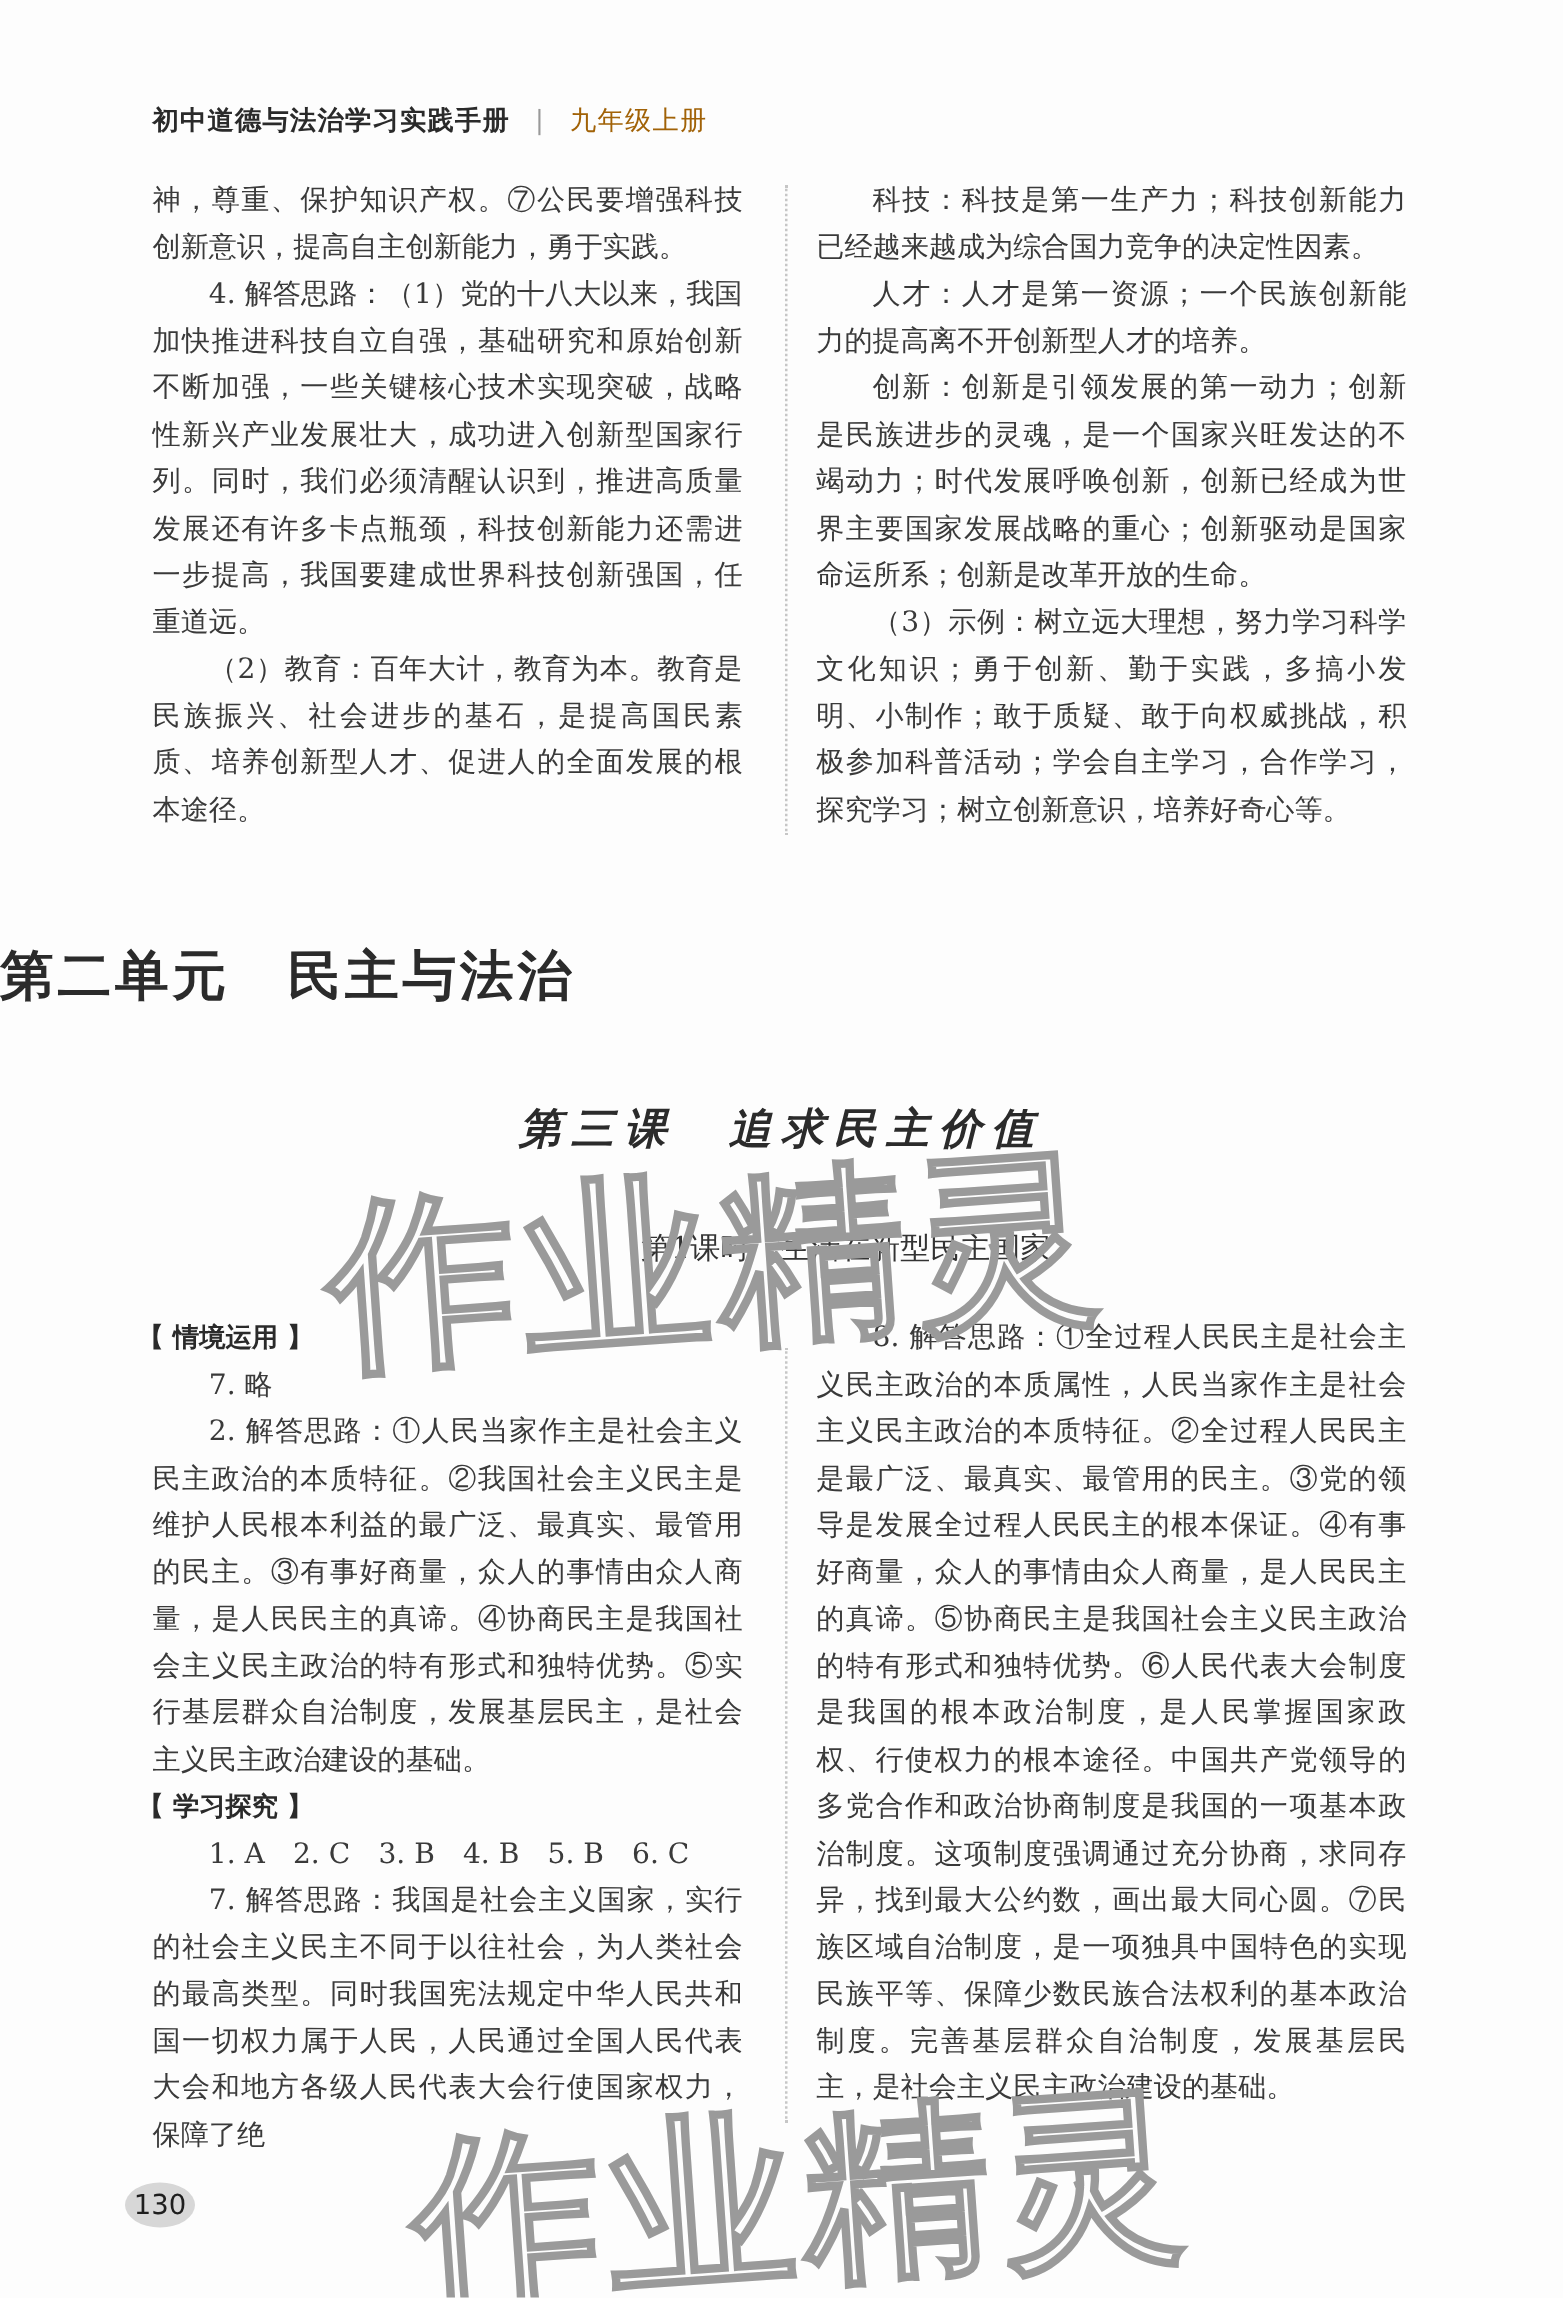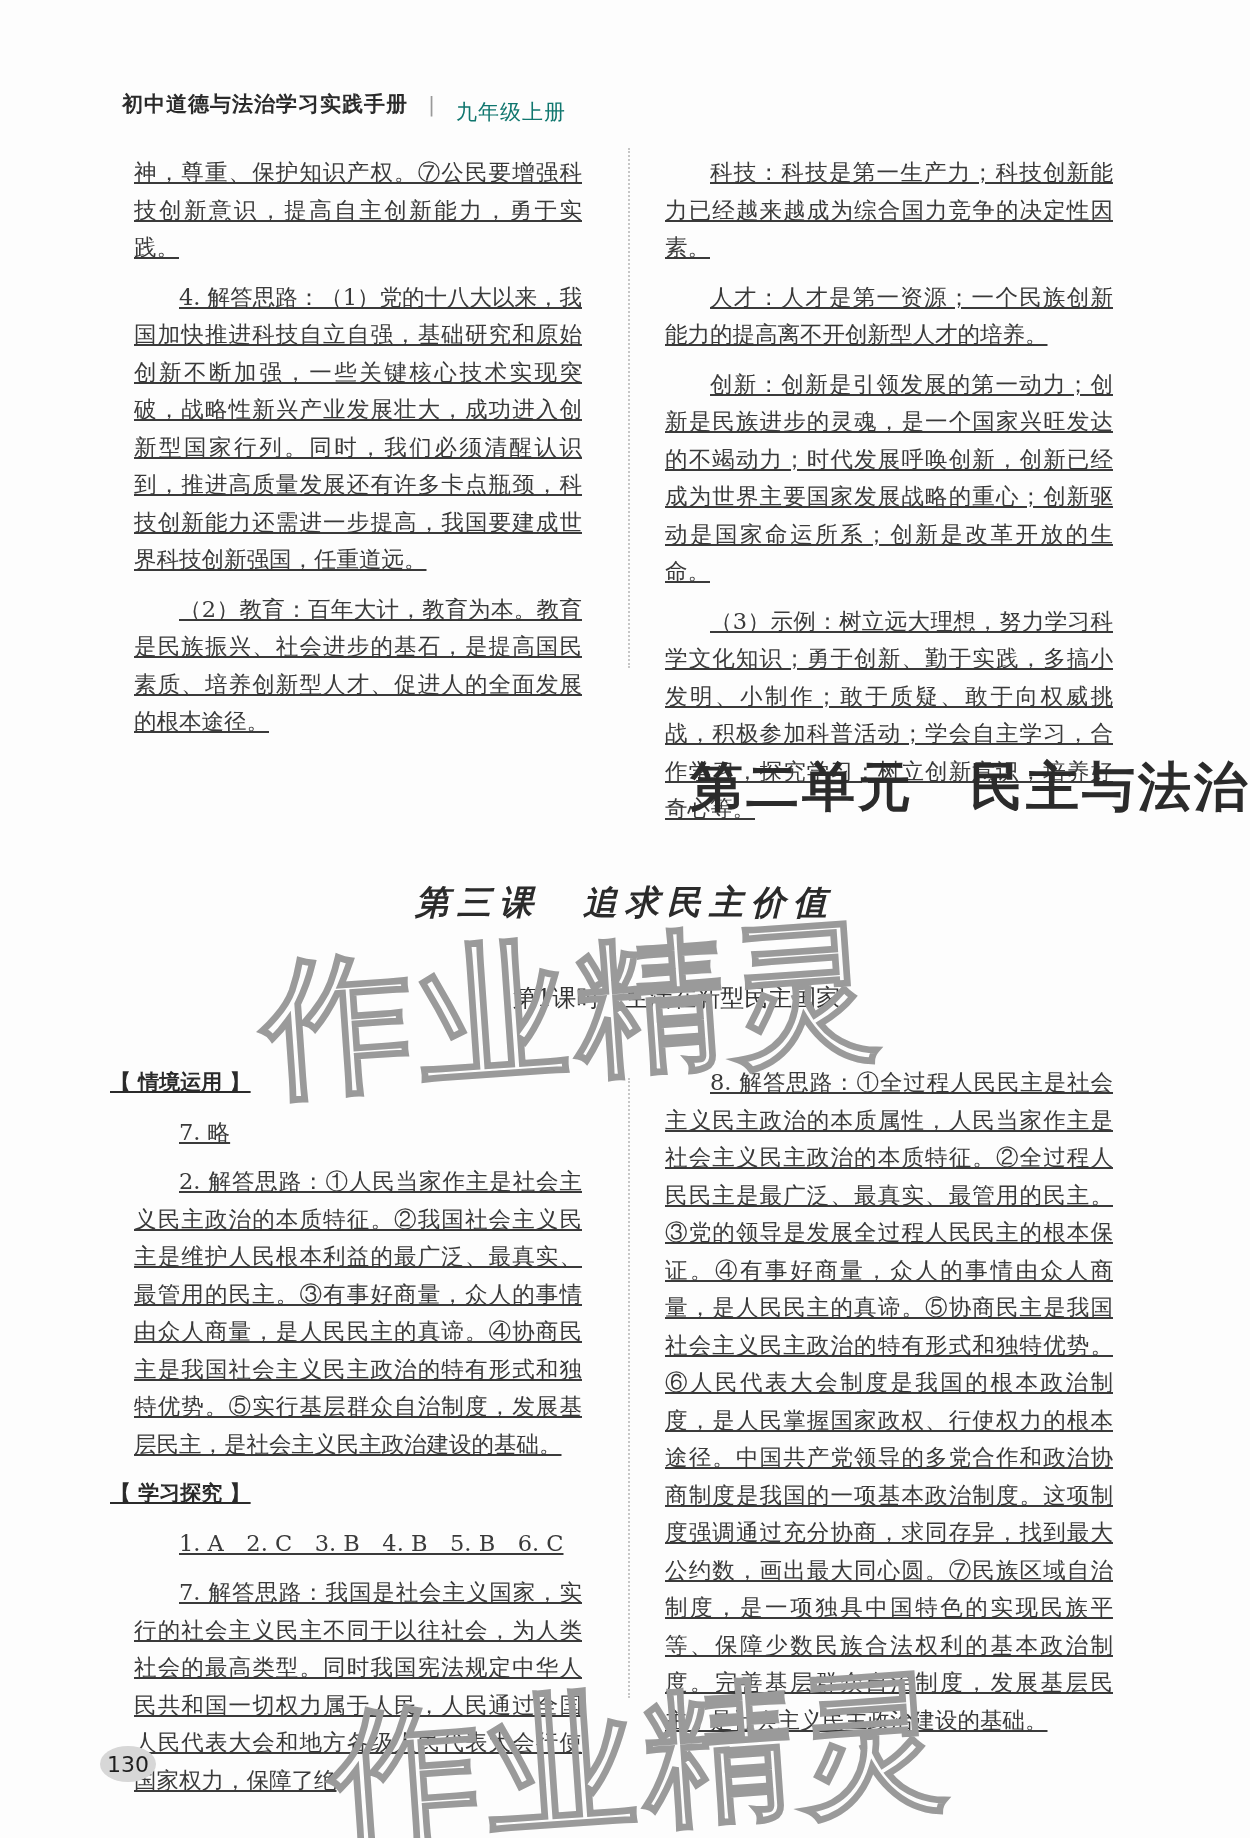--- a/index.html
+++ b/index.html
@@ -10,41 +10,41 @@
       font-family: "DejaVu Serif", "Liberation Serif", serif;
       color: #333;
     }
     .header {
       position: absolute; left: 122px; top: 82px;
       font-size: 21px; letter-spacing: 1px; color: #2a2a2a;
       display: flex; align-items: center;
     }
     .header .book { font-weight: bold; font-family: "DejaVu Sans", "Liberation Sans", sans-serif; }
     .header .sep { margin: 0 20px; color: #999; font-weight: normal; }
-    .header .grade { color: #0f766e; font-family: "DejaVu Sans", "Liberation Sans", sans-serif; font-weight: normal; margin-top: 16px; }
+    .header .grade { color: #a16207; font-family: "DejaVu Sans", "Liberation Sans", sans-serif; font-weight: normal; }
 
     .col {
       position: absolute; width: 472px;
       font-size: 22.5px; line-height: 37.5px; color: #3a3a3a;
       text-align: justify; text-justify: inter-ideograph;
     }
-    .col p { margin: 12px; text-decoration: underline; }
+    .col p { margin: 0; }
     .col p.indent { text-indent: 45px; }
     .col .section-head {
       font-family: "DejaVu Sans", "Liberation Sans", sans-serif;
       font-weight: bold; font-size: 21px; color: #2a2a2a;
       margin-left: -12px;
     }
     .divider {
       position: absolute; left: 628px; width: 0;
       border-left: 2px dotted #c6c6c6;
     }
     .unit-title {
-      position: absolute; left: 0; right: 0; top: 752px; text-align: right;
-      font-size: 53px; font-weight: bold; color: #2b2b2b; letter-spacing: 3px; padding-left: 30px;
+      position: absolute; left: 0; right: 0; top: 752px; text-align: left;
+      font-size: 43px; font-weight: bold; color: #2b2b2b; letter-spacing: 3px;
     }
     .lesson-title {
       position: absolute; left: 0; right: 0; top: 880px; text-align: center;
       font-size: 34px; font-weight: bold; color: #2b2b2b; letter-spacing: 8px;
       font-style: italic;
     }
     .period-title {
       position: absolute; left: 0; right: 0; top: 982px; text-align: center;
       font-size: 24px; color: #333; padding-left: 103px;
     }

